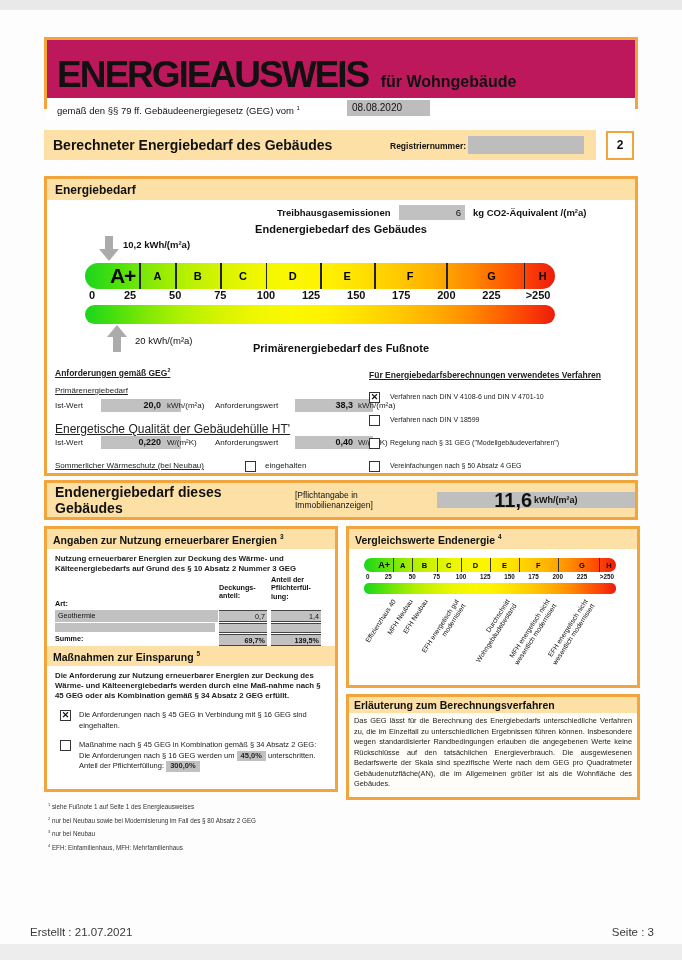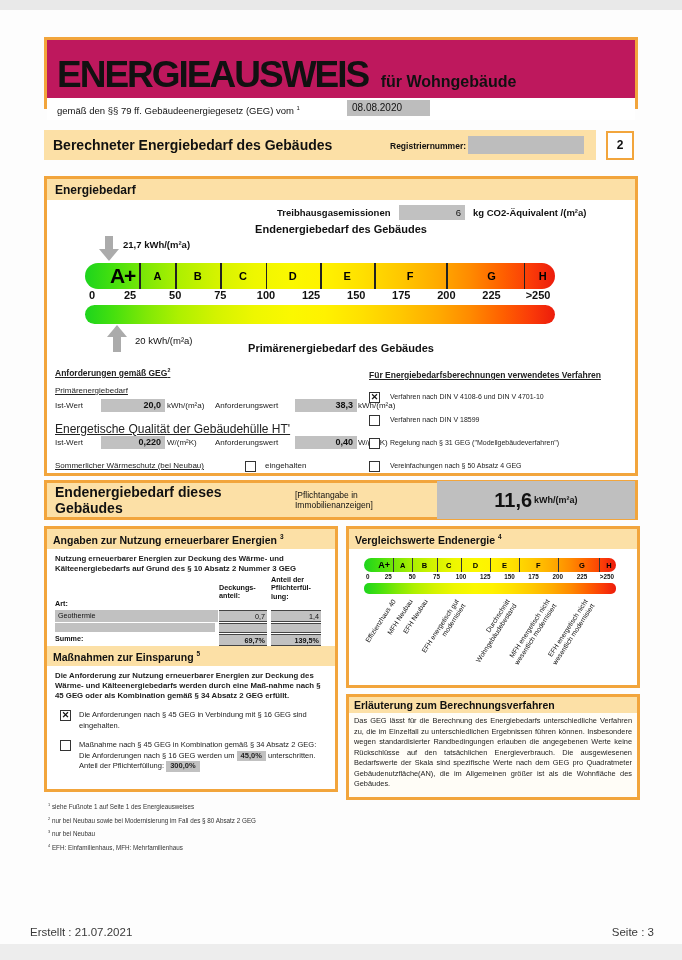--- a/index.html
+++ b/index.html
@@ -52,32 +52,32 @@
   #arr-up { left:60px; top:146px; }
   #arr-up-label { position:absolute; left:88px; top:156px; font-size:9.5px; font-weight:normal; }
   #prim-title { position:absolute; top:163px; width:100%; text-align:center; font-size:11px; font-weight:bold; }
 
   
   #req-col { position:absolute; left:8px; top:188px; width:350px; }
   .u { text-decoration:underline; }
   .req-t { position:absolute; font-size:8.5px; font-weight:bold; color:#222; }
   .req-row { position:absolute; width:100%; height:14px; }
   .req-row .lbl { position:absolute; font-size:8px; top:2px; color:#222; }
-  .vbox { position:absolute; background:#C1C1C1; height:13px; font-size:9px; font-weight:bold; text-align:right; padding-right:4px; line-height:13px; }
+  .vbox { position:absolute; background:#C1C1C1; height:13px; font-size:9px; font-weight:bold; text-align:right; padding-right:20px; line-height:13px; }
   .cb { display:inline-block; width:9px; height:9px; border:1px solid #333; background:#fff; font-size:9px; line-height:9px; text-align:center; font-weight:bold; color:#111; flex:0 0 auto; }
   #methods-col { position:absolute; left:322px; top:191px; width:262px; }
   #methods-title { font-size:8.5px; font-weight:bold; text-decoration:underline; color:#222; }
   .m-row { display:flex; gap:10px; margin-top:12px; align-items:flex-start; }
   .m-row .txt { font-size:7px; color:#222; padding-top:1px; }
 
   
   #result-bar { position:absolute; left:44px; top:470px; width:588px; height:34px; border:3px solid #F2A53C; background:#FCE0A6; display:flex; align-items:center; }
   #rb-title { font-size:14px; font-weight:bold; margin-left:8px; }
   #rb-note { font-size:8.5px; margin-left:4px; }
-  #rb-val { margin-left:auto; width:200px; height:38px; background:#BFBFBF; display:flex; align-items:center; justify-content:center; gap:2px; }
+  #rb-val { margin-left:auto; width:200px; height:16px; background:#BFBFBF; display:flex; align-items:center; justify-content:center; gap:2px; }
   #rb-val .v { font-size:20px; font-weight:bold; }
   #rb-val .u2 { font-size:9px; font-weight:bold; }
 
   
   #left-box { position:absolute; left:44px; top:516px; width:288px; height:260px; border:3px solid #F2A53C; background:#fff; }
   .strip-h2 { background:#FCE0A6; font-weight:bold; font-size:10.5px; padding:4px 6px 3px; }
   .intro { font-size:7.8px; font-weight:bold; color:#222; padding:5px 8px 0; line-height:1.32; }
   #ren-table { position:relative; height:66px; margin:2px 8px 0; font-size:7.2px; }
   .th { position:absolute; font-weight:bold; line-height:1.15; }
   .cellbar { position:absolute; background:#C1C1C1; }
@@ -145,21 +145,21 @@
       <span id="ghg-box">6</span>
       <span id="ghg-unit">kg CO2-Äquivalent /(m²a)</span>
     </div>
 
     <div id="end-title">Endenergiebedarf des Gebäudes</div>
 
     <div id="arr-down" class="arr">
       <div class="stem"></div>
       <div class="head-down"></div>
     </div>
-    <div id="arr-down-label">21,7 kWh/(m²a)</div>
+    <div id="arr-down-label">10,2 kWh/(m²a)</div>
 
     <div id="bar-top" class="gradbar">
       <span class="sl sl-big" style="left:8%">A+</span>
       <span class="sl" style="left:15.4%">A</span>
       <span class="sl" style="left:24%">B</span>
       <span class="sl" style="left:33.6%">C</span>
       <span class="sl" style="left:44.2%">D</span>
       <span class="sl" style="left:55.8%">E</span>
       <span class="sl" style="left:69.2%">F</span>
       <span class="sl" style="left:86.5%">G</span>
@@ -189,21 +189,21 @@
     </div>
 
     <div id="bar-bottom" class="gradbar"></div>
 
     <div id="arr-up" class="arr">
       <div class="head-up"></div>
       <div class="stem" style="height:15px"></div>
     </div>
     <div id="arr-up-label">20 kWh/(m²a)</div>
 
-    <div id="prim-title">Primärenergiebedarf des Gebäudes</div>
+    <div id="prim-title">Primärenergiebedarf des Fußnote</div>
 
     <div id="req-col">
       <div class="req-t u" style="top:0; left:0;">
         <span>Anforderungen gemäß GEG</span><sup>2</sup>
       </div>
       <div class="req-t u" style="top:19px; left:0; font-weight:normal; font-size:8px;">Primärenergiebedarf</div>
       <div class="req-row" style="top:32px;">
         <span class="lbl" style="left:0;">Ist-Wert</span>
         <span class="vbox" style="left:46px; width:60px;">20,0</span>
         <span class="lbl" style="left:112px;">kWh/(m²a)</span>

